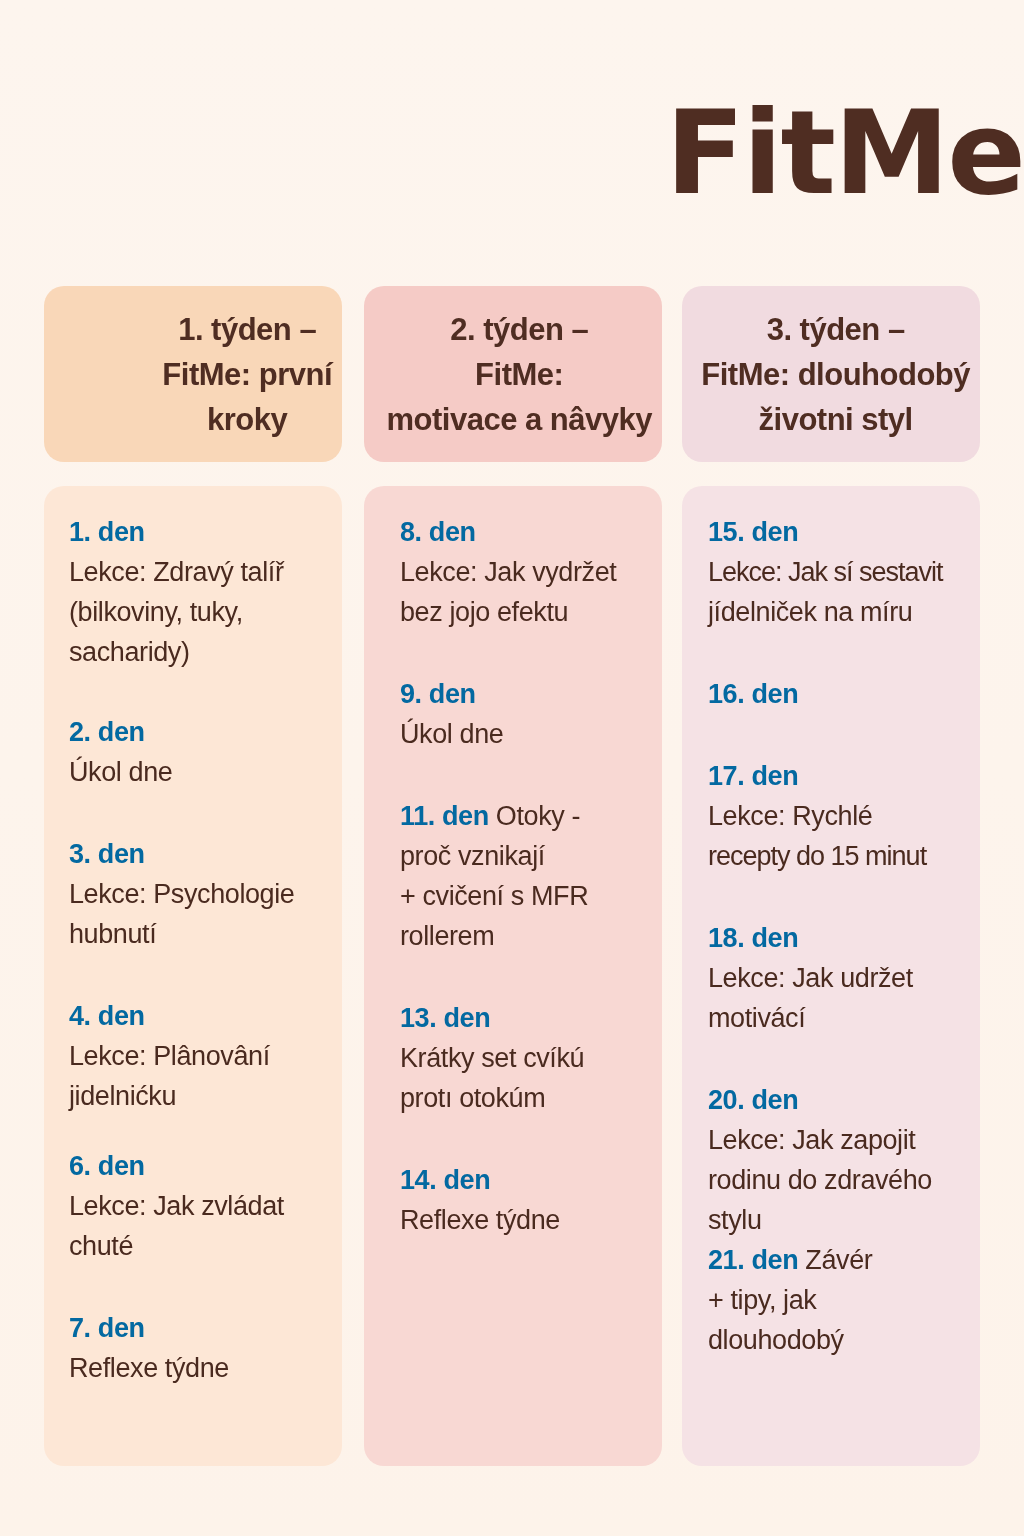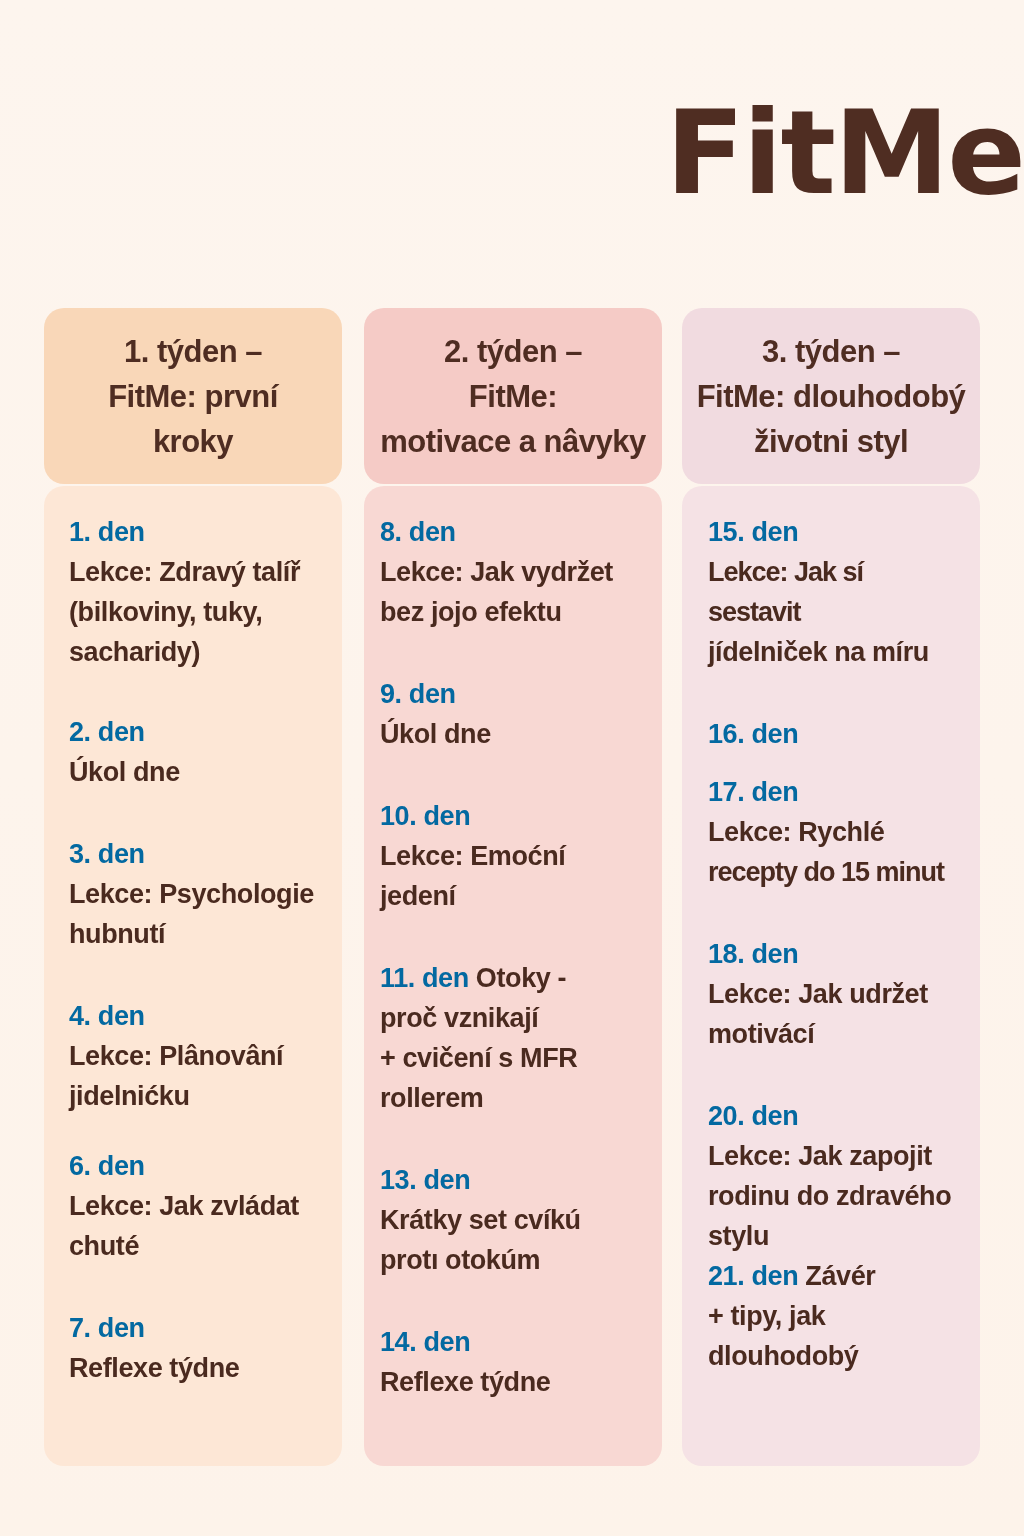--- a/index.html
+++ b/index.html
@@ -39,24 +39,23 @@
     .col-3 { left: 682px; }
 
     .week-header {
       position: absolute;
       top: 286px;
       width: 298px;
       height: 176px;
       border-radius: 20px;
       display: flex;
       align-items: center;
-      justify-content: center;
+      justify-content: flex-end;
       text-align: center;
       padding: 0 10px;
-      margin-top: 22px;
     }
     .week-header .week-title {
       font-size: 31px;
       font-weight: 700;
       line-height: 45px;
       color: #4f2d22;
       letter-spacing: -0.5px;
     }
     .week-body {
       position: absolute;
@@ -80,21 +79,21 @@
       font-size: 27px;
       line-height: 40px;
       color: #4a2a1f;
       letter-spacing: -0.4px;
     }
     .day-label {
       font-weight: 700;
       color: #0369a1;
     }
     .day-desc {
-      font-weight: 700;
+      font-weight: 400;
     }
     .block {
       display: block;
     }
   </style>
 </head>
 <body>
 
 <div class="page">
   <h1 class="title">FitMe</h1>
@@ -153,39 +152,32 @@
   </section>
 
   <section class="column col-2">
     <div class="week-header">
       <div class="week-title">
         <span class="block">2. týden –</span>
         <span class="block">FitMe:</span>
         <span class="block">motivace a nâvyky</span>
       </div>
     </div>
-    <div class="week-body" style="padding-left:16px">
+    <div class="week-body" style="padding-left:36px">
       <div class="day" style="margin-bottom:42px">
         <div class="day-text">
           <span class="day-label block">8. den</span>
           <span class="day-desc block">Lekce: Jak vydržet</span>
           <span class="day-desc block">bez jojo efektu</span>
         </div>
       </div>
       <div class="day" style="margin-bottom:42px">
         <div class="day-text">
           <span class="day-label block">9. den</span>
           <span class="day-desc block">Úkol dne</span>
-        </div>
-      </div>
-      <div class="day" style="margin-bottom:42px">
-        <div class="day-text">
-          <span class="day-label block">10. den</span>
-          <span class="day-desc block">Lekce: Emoćní</span>
-          <span class="day-desc block">jedení</span>
         </div>
       </div>
       <div class="day" style="margin-bottom:42px">
         <div class="day-text">
           <span class="block">
             <span class="day-label">11. den</span><span class="day-desc" style="white-space:pre"> Otoky -</span>
           </span>
           <span class="day-desc block">proč vznikají</span>
           <span class="day-desc block">+ cvičení s MFR</span>
           <span class="day-desc block">rollerem</span>
@@ -216,21 +208,21 @@
       </div>
     </div>
     <div class="week-body" style="padding-left:26px">
       <div class="day" style="margin-bottom:42px">
         <div class="day-text">
           <span class="day-label block">15. den</span>
           <span class="day-desc block" style="letter-spacing:-1px">Lekce:  Jak sí sestavit</span>
           <span class="day-desc block">jídelniček na míru</span>
         </div>
       </div>
-      <div class="day" style="margin-bottom:18px">
+      <div class="day" style="margin-bottom:42px">
         <div class="day-text">
           <span class="day-label block">16. den</span>
         </div>
       </div>
       <div class="day" style="margin-bottom:42px">
         <div class="day-text">
           <span class="day-label block">17. den</span>
           <span class="day-desc block">Lekce: Rychlé</span>
           <span class="day-desc block" style="letter-spacing:-1px">recepty do 15 minut</span>
         </div>

